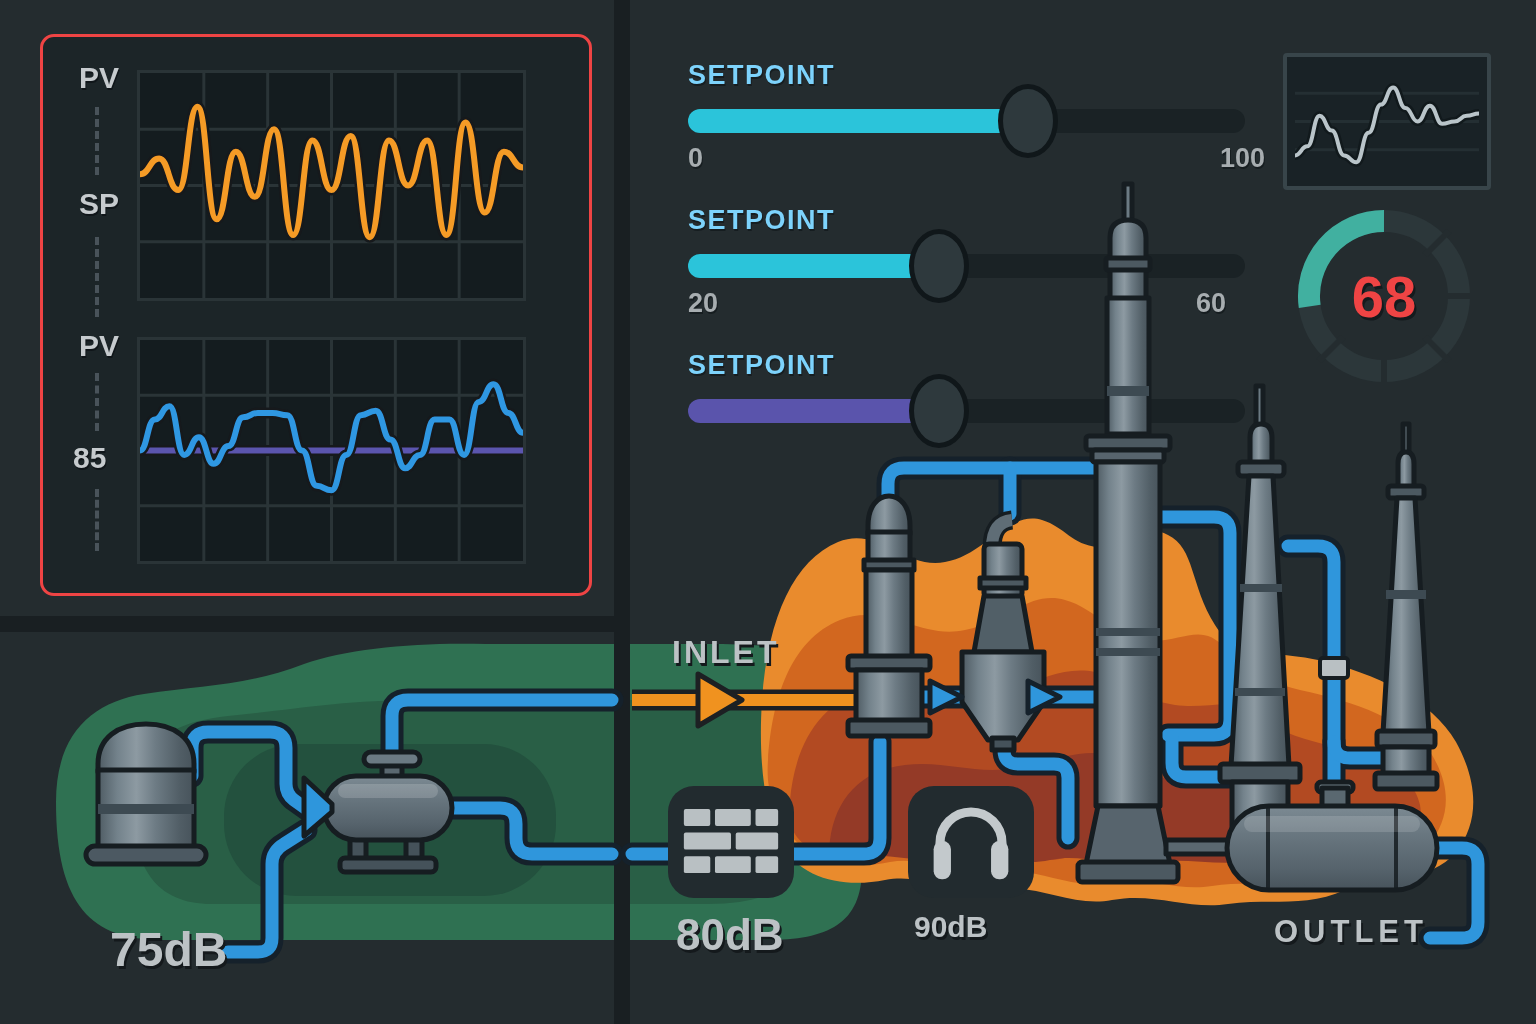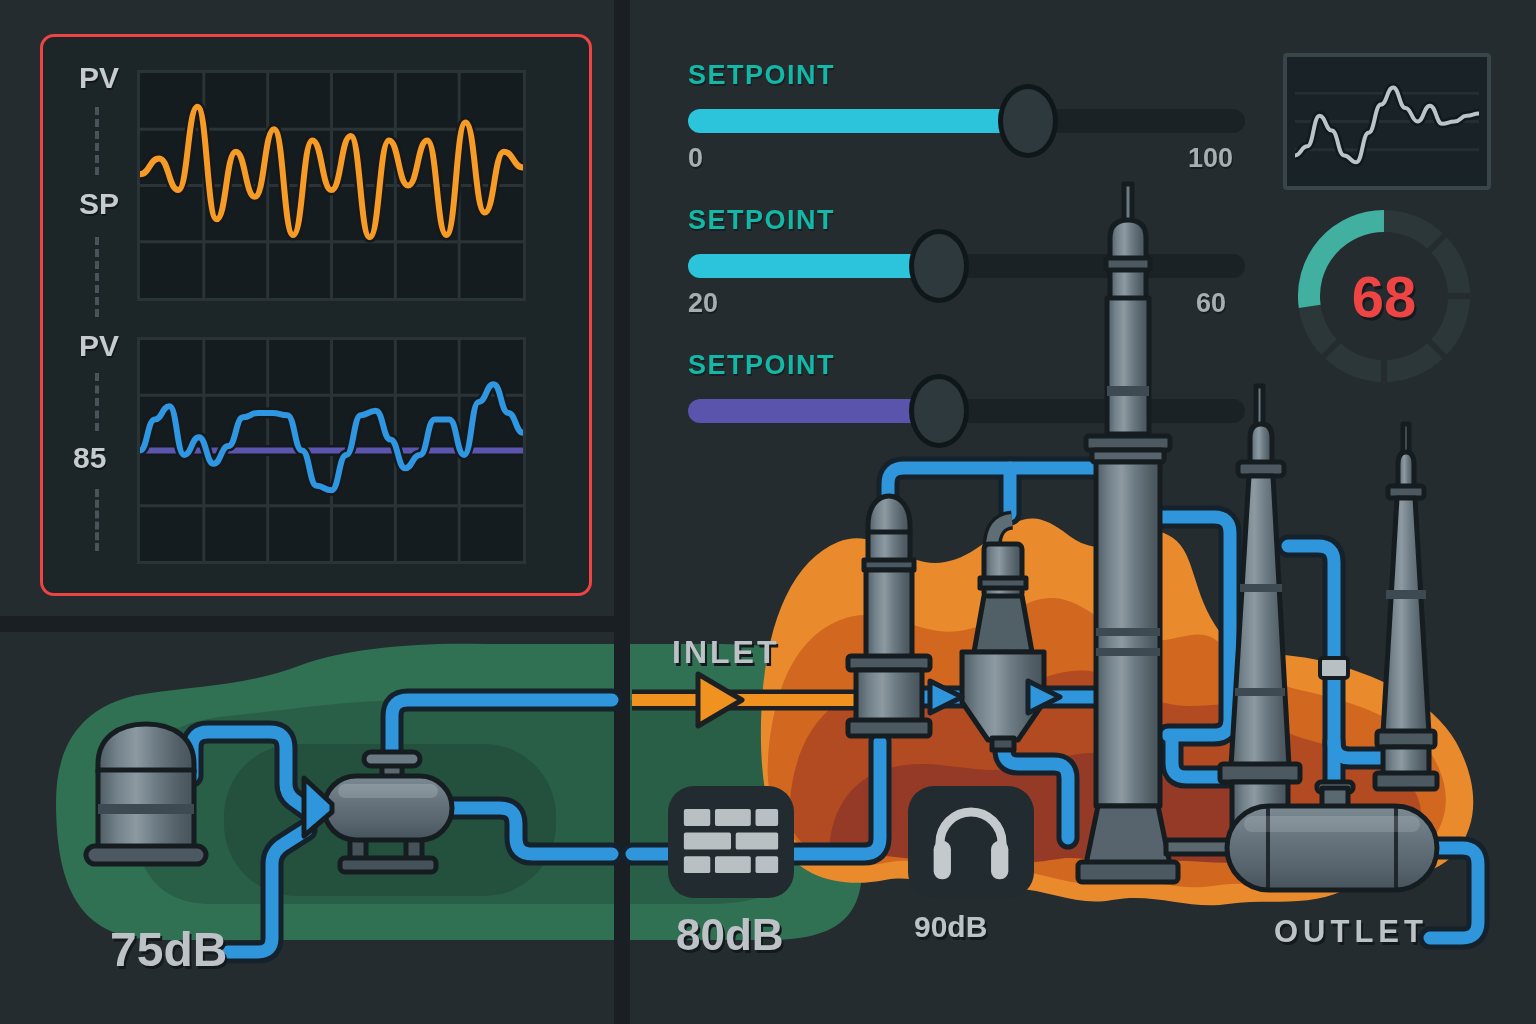--- a/index.html
+++ b/index.html
@@ -7,21 +7,21 @@
   .abs{position:absolute}
   
   #trend-panel{left:40px;top:34px;width:546px;height:556px;background:#1c2528;border:3px solid #ef4444;border-radius:14px}
   .plot{position:absolute;background:#141c1f;border:3px solid #2a3437}
   #plot1{left:94px;top:33px;width:383px;height:225px}
   #plot2{left:94px;top:300px;width:383px;height:221px}
   svg.chart{width:100%;height:100%;display:block}
   .legend{position:absolute;color:#c6cbce;font-size:30px;font-weight:bold;text-shadow:1px 2px 0 #10161a}
   .vdash{position:absolute;width:0;border-left:4px dashed #49535a}
   
-  .slider-label{position:absolute;font-size:27px;font-weight:bold;color:#14b8a6;letter-spacing:1.5px;text-shadow:1px 2px 0 #161d20}
+  .slider-label{position:absolute;font-size:27px;font-weight:bold;color:#7dd3fc;letter-spacing:1.5px;text-shadow:1px 2px 0 #161d20}
   .track{position:absolute;width:557px;height:24px;background:#1a2225;border-radius:12px}
   .fill{height:100%;border-radius:12px}
   .knob{position:absolute;top:12px;width:50px;height:64px;background:#2e393d;border:5px solid #10171a;border-radius:50%;transform:translate(-50%,-50%)}
   .minmax{position:absolute;font-size:27px;font-weight:bold;color:#a7adb0;text-shadow:1px 2px 0 #161d20}
   
   #spark-panel{left:1283px;top:53px;width:208px;height:137px;background:#192226;border:4px solid #38454a;border-radius:4px;box-sizing:border-box;padding:8px}
   #gauge-box{left:1286px;top:198px;width:196px;height:196px}
   #gauge-value{left:1286px;top:198px;width:196px;height:196px;display:flex;align-items:center;justify-content:center;font-size:58px;font-weight:bold;color:#ef4444;text-shadow:2px 3px 0 #141a1d}
   
   .proc-label{position:absolute;font-weight:bold;color:#bcc2c5;text-shadow:2px 3px 0 #14191c;z-index:6}
@@ -71,21 +71,21 @@
       </svg>
   </div>
 </div>
 
 <span class="slider-label" style="left:688px;top:60px">SETPOINT</span>
 <div class="track abs" style="left:688px;top:109px">
   <div class="fill" style="width: 61%; background: rgb(43, 196, 218);"></div>
   <div class="knob" style="left: 61%;"></div>
 </div>
 <span class="minmax" style="left:688px;top:143px">0</span>
-<span class="minmax" style="left:1188px;top:143px">100</span>
+<span class="minmax" style="left:1220px;top:143px">100</span>
 
 <span class="slider-label" style="left:688px;top:205px">SETPOINT</span>
 <div class="track abs" style="left:688px;top:254px">
   <div class="fill" style="width: 45%; background: rgb(43, 196, 218);"></div>
   <div class="knob" style="left: 45%;"></div>
 </div>
 <span class="minmax" style="left:688px;top:288px">20</span>
 <span class="minmax" style="left:1196px;top:288px">60</span>
 
 <span class="slider-label" style="left:688px;top:350px">SETPOINT</span>

